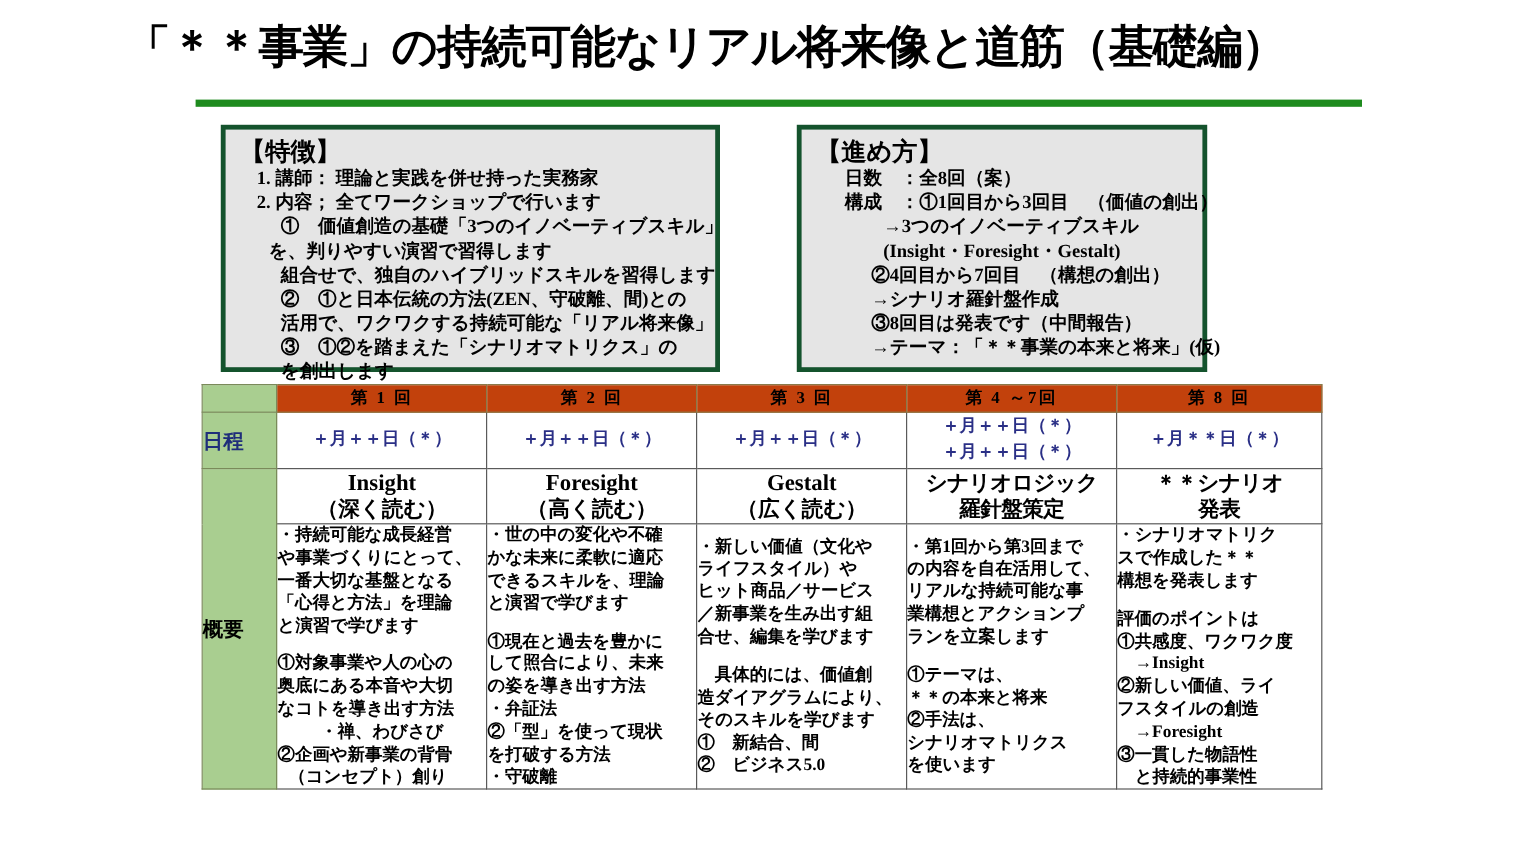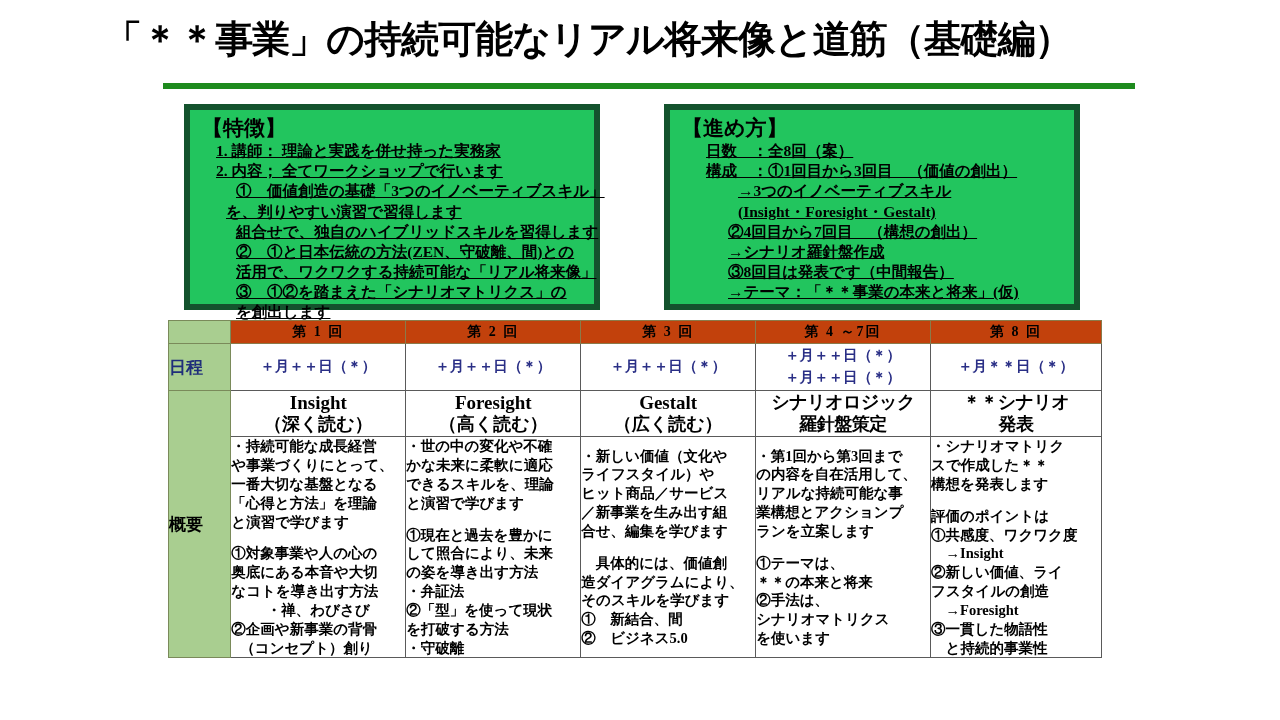--- a/index.html
+++ b/index.html
@@ -34,41 +34,40 @@
     left: 163px;
     top: 83px;
     width: 972px;
     height: 6px;
     background: #1E8B1E;
   }
 
   
   .info-box {
     position: absolute;
-    border: 6px solid #14532d;
-    background: #22c55e;
+    border: 4px solid #14532d;
+    background: #e5e5e5;
     box-sizing: border-box;
     padding: 6px 28px 4px 12px;
   }
   #box-features { left: 184px; top: 104px; width: 416px; height: 206px; }
-  #box-method   { left: 664px; top: 104px; width: 416px; height: 206px; }
+  #box-method   { left: 664px; top: 104px; width: 342px; height: 206px; }
 
   .box-heading {
     font-size: 21px;
     font-weight: bold;
     color: #000000;
     line-height: 1.15;
     margin: 0 0 1px 0;
     white-space: nowrap;
   }
   .box-lines {
     margin: 0;
     padding: 0;
     list-style: none;
-    text-decoration: underline;
   }
   .box-lines li {
     font-size: 15.5px;
     font-weight: bold;
     color: #000000;
     line-height: 1.30;
     white-space: nowrap;
   }
   
   .ind-1 { padding-left: 14px; }

